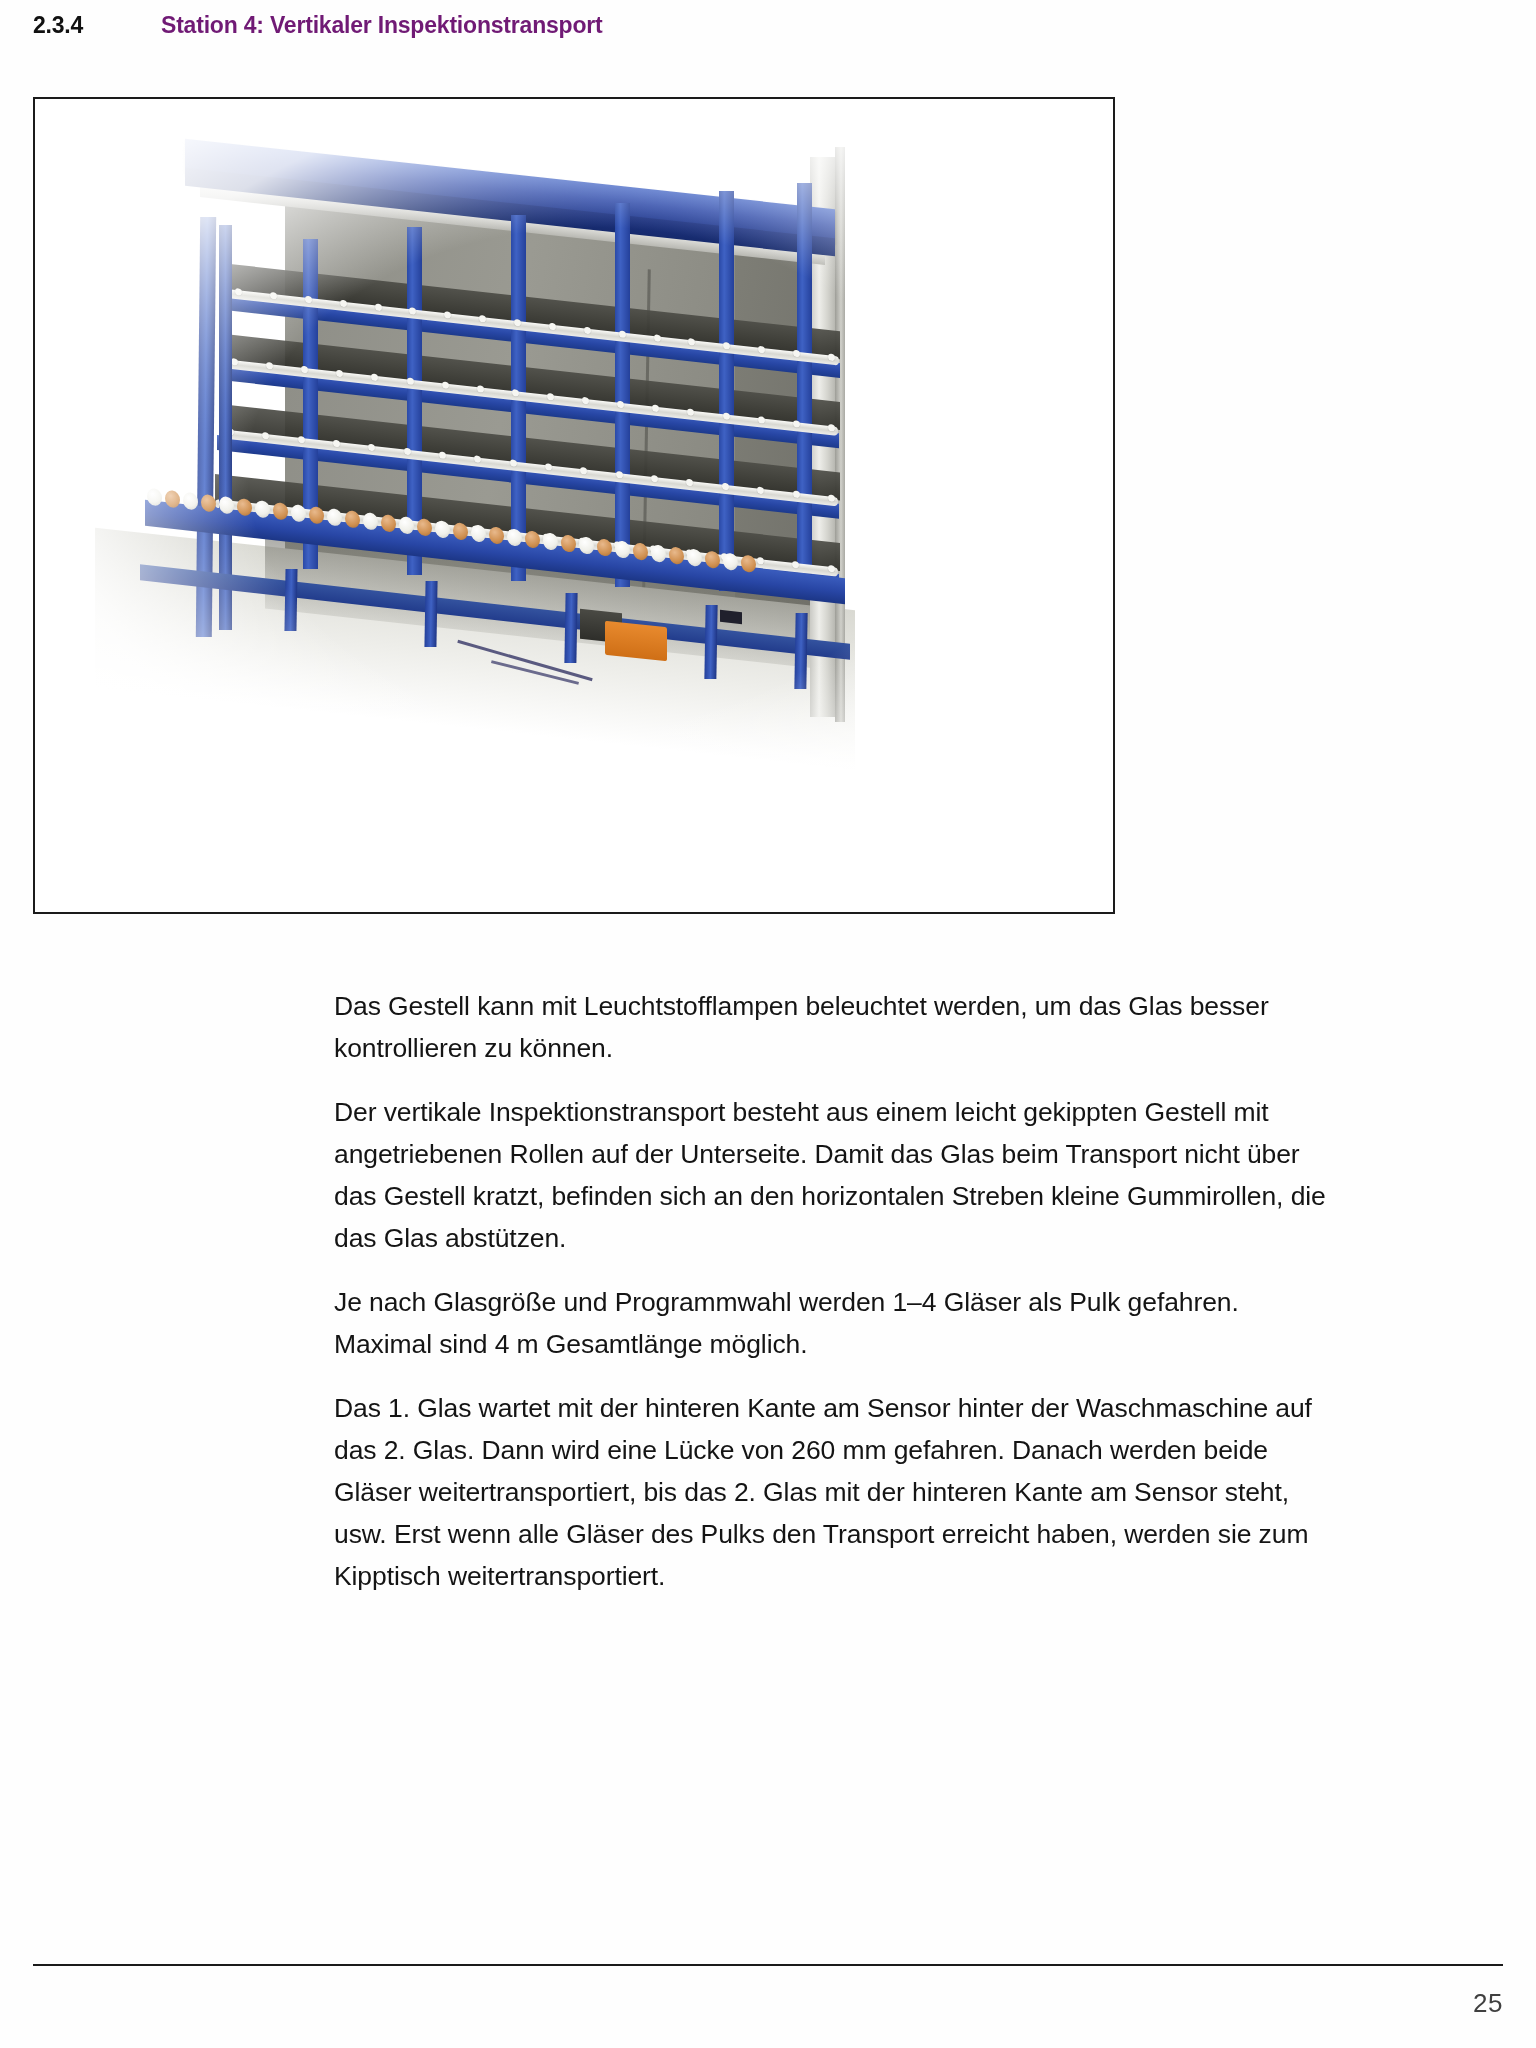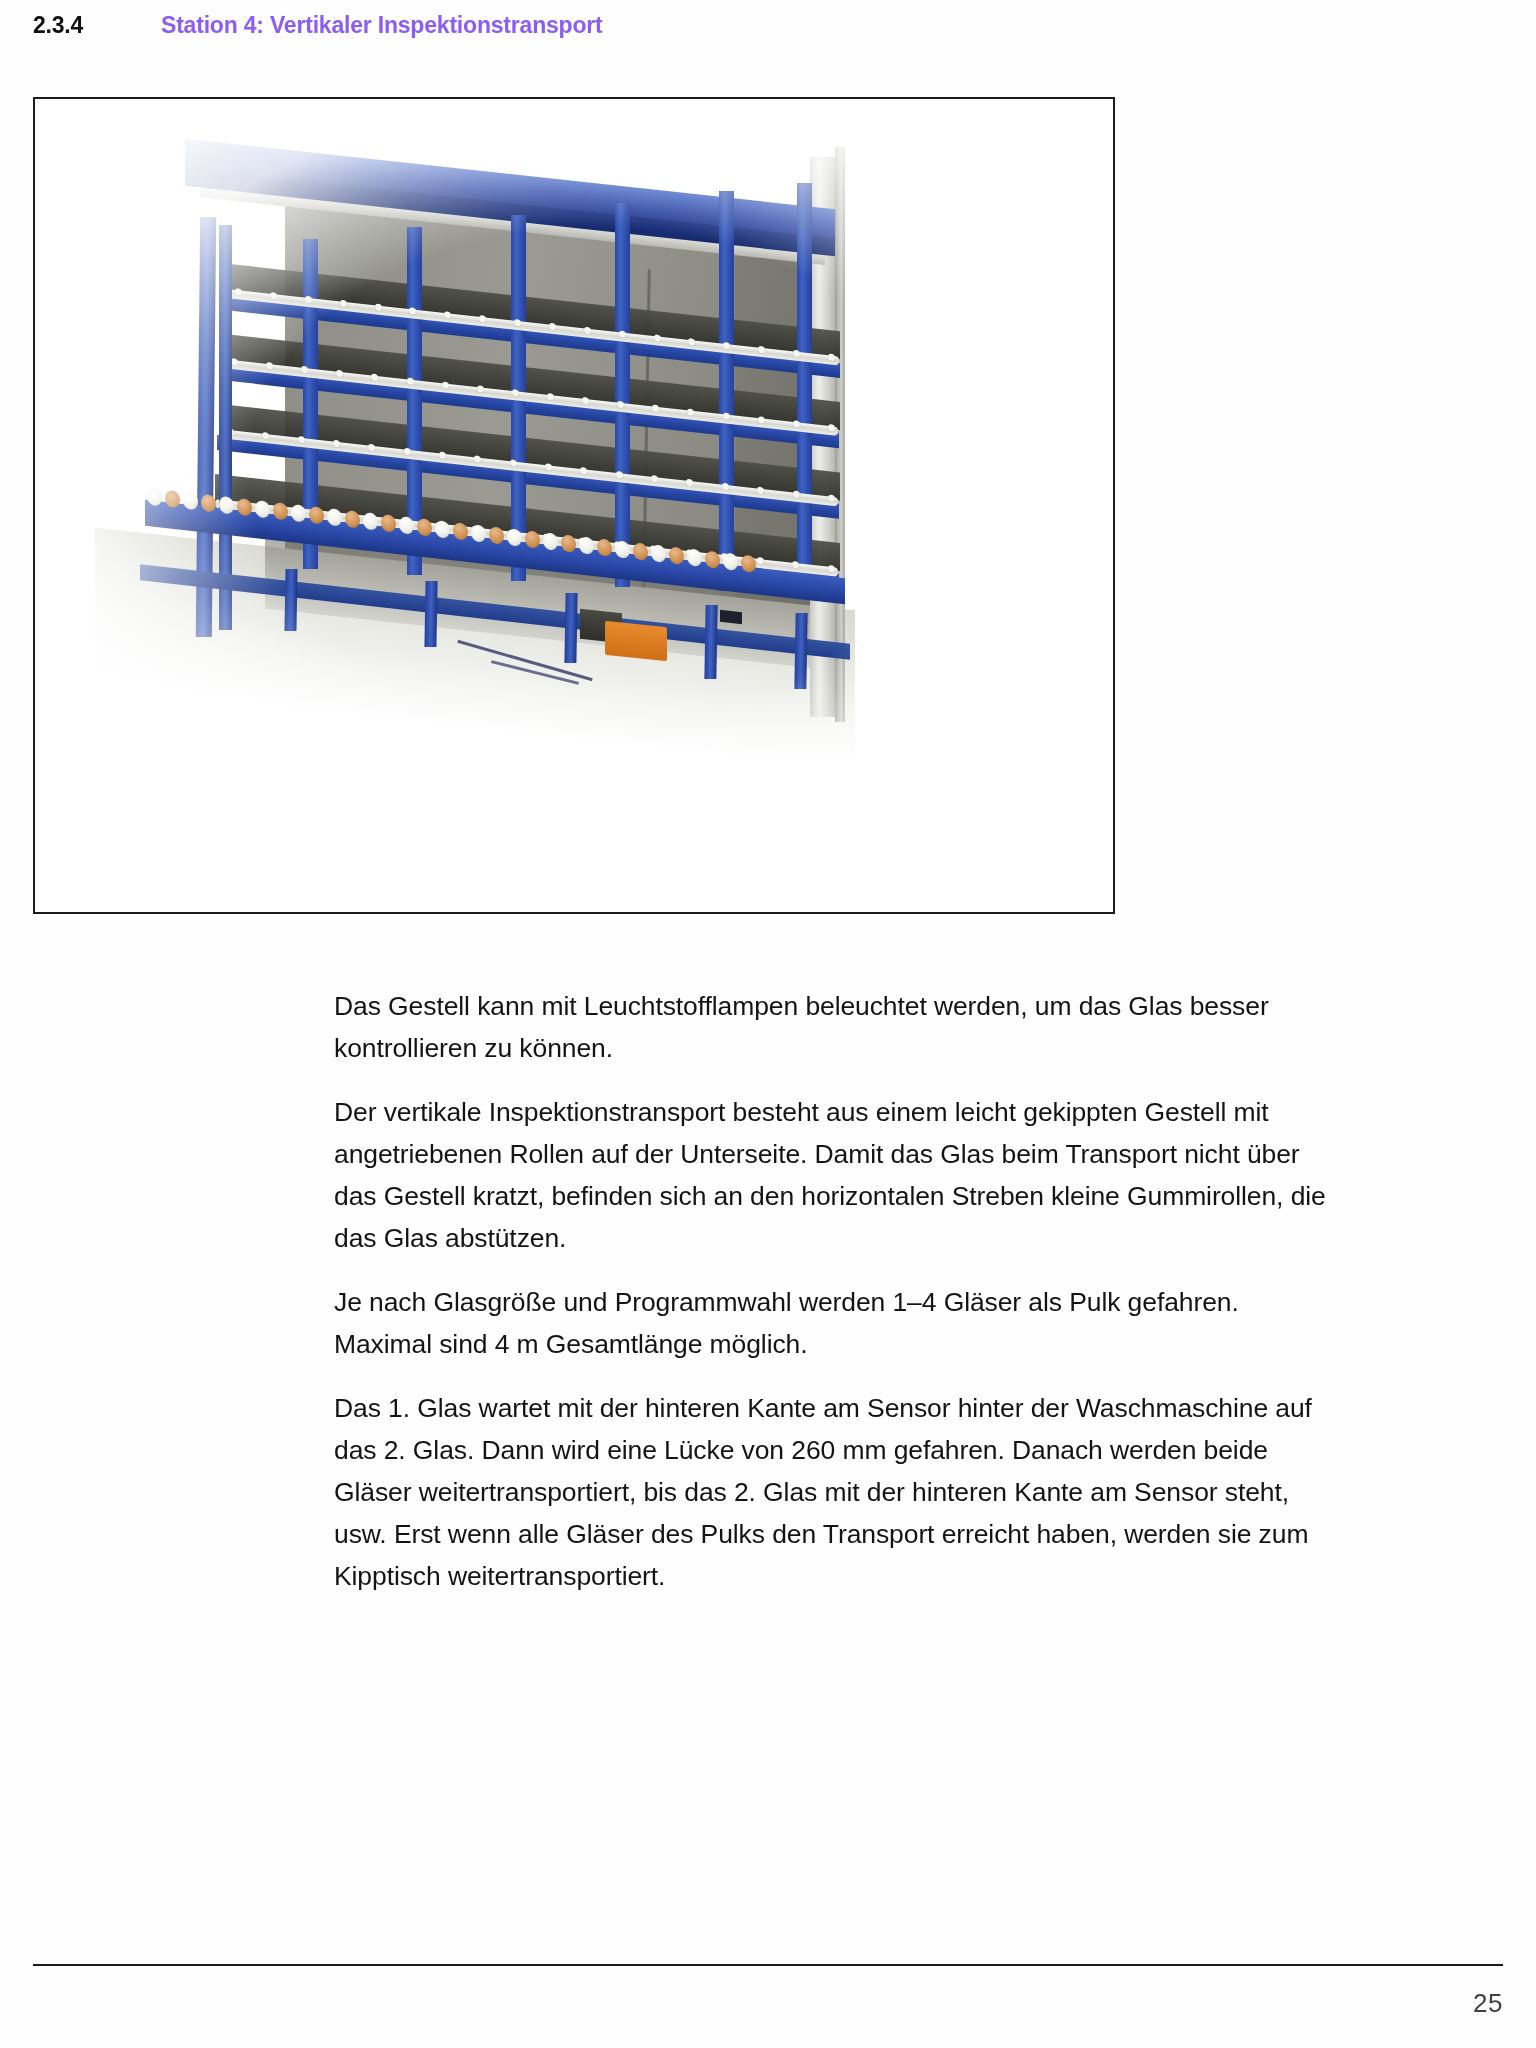--- a/index.html
+++ b/index.html
@@ -38,21 +38,21 @@
     font-weight: bold;
     letter-spacing: -0.2px;
     width: 128px;
     flex: none;
     color: #111;
   }
   .heading-title {
     font-size: 23px;
     font-weight: bold;
     letter-spacing: -0.2px;
-    color: #8b5cf6;
+    color: #701a75;
     white-space: nowrap;
   }
 
   
   .watermark {
     position: absolute;
     left: 14px;
     top: 8px;
     font-size: 62px;
     font-weight: bold;

